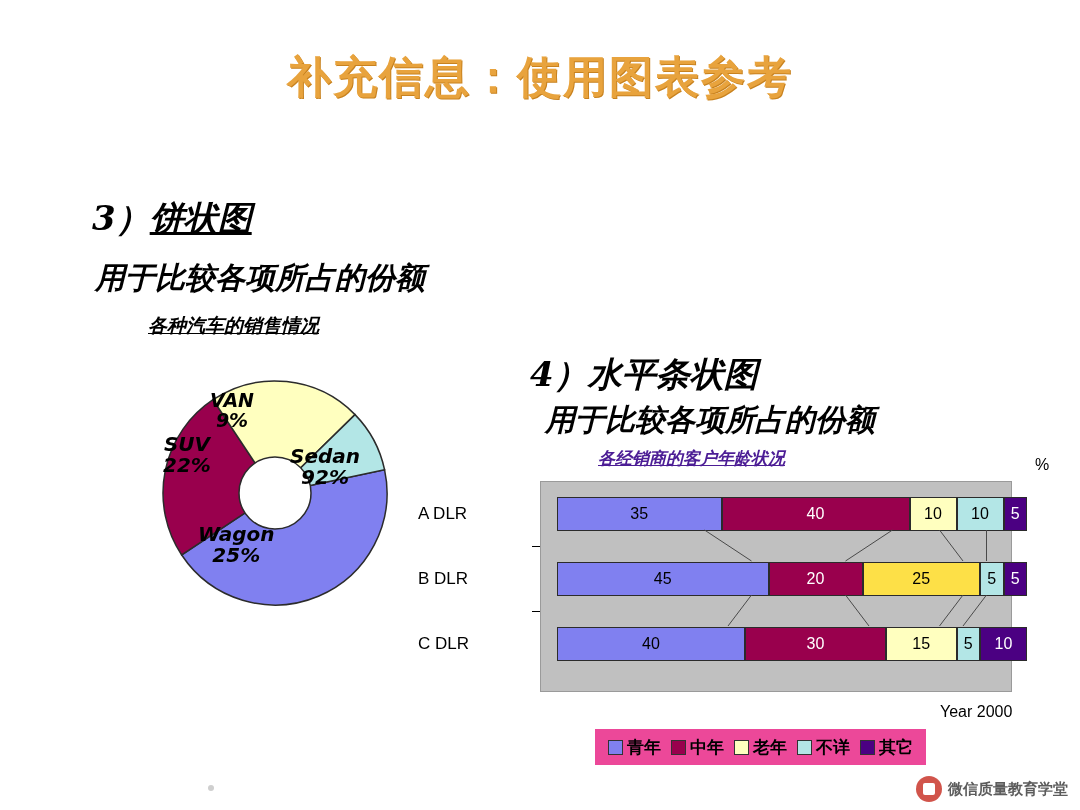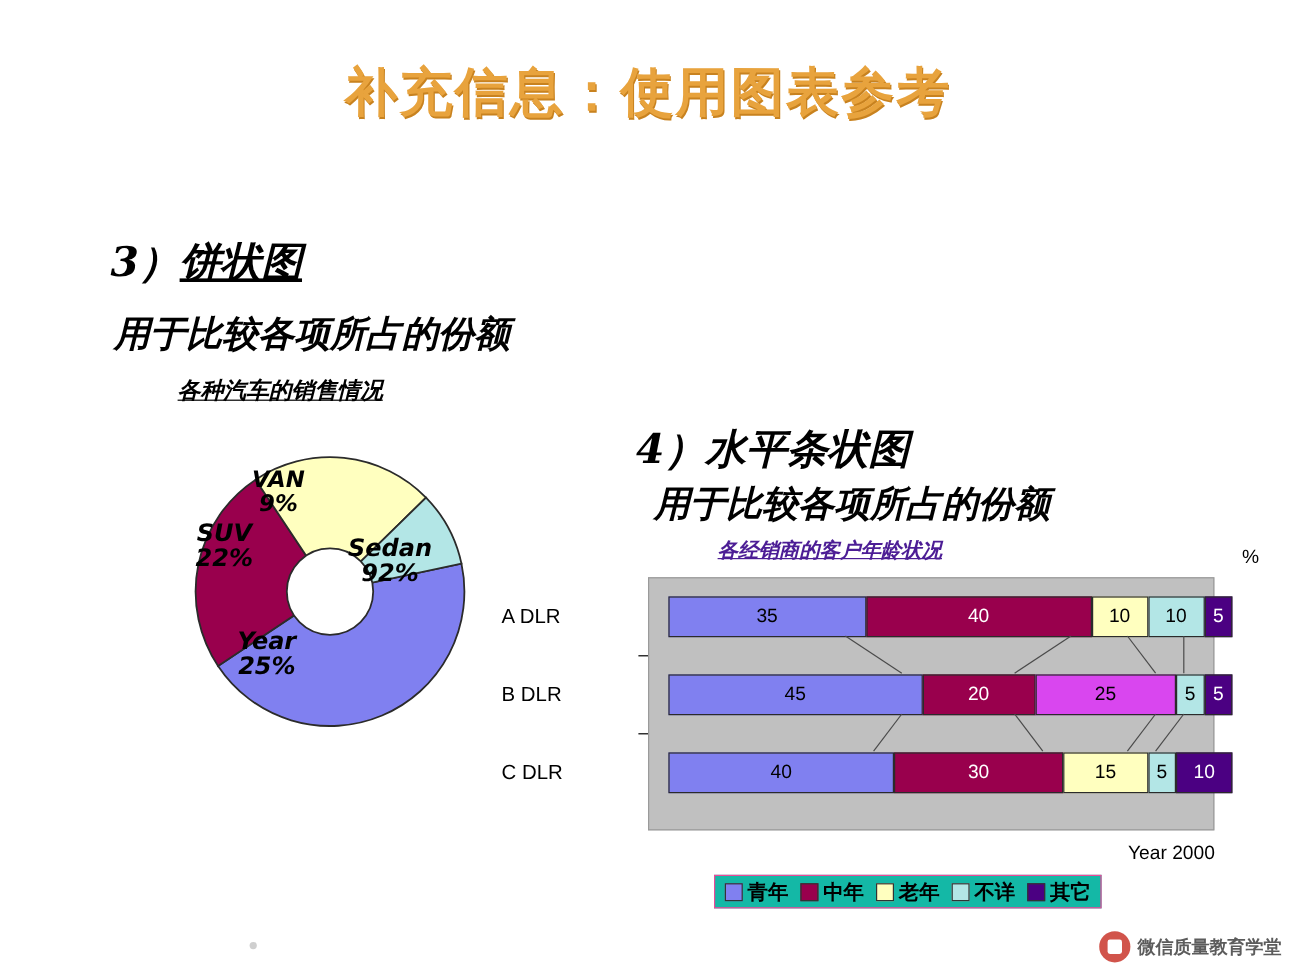--- a/index.html
+++ b/index.html
@@ -130,22 +130,22 @@
   .year-lbl {
     position:absolute; left:940px; top:703px;
     font-family:"Liberation Sans", sans-serif;
     font-size:16px; color:#000;
   }
 
   
   #legend {
     position:absolute; left:595px; top:729px;
     height:26px;
-    background:#14b8a6;
-    border:1px solid #ec4899;
+    background:#ec4899;
+    border:5px solid #ec4899;
     display:flex; align-items:center;
     padding:0 8px;
     gap:10px;
   }
   .lg-item { display:flex; align-items:center; gap:4px; }
   .lg-sw { width:13px; height:13px; border:1px solid #333; display:inline-block; }
   .lg-tx {
     font-family:"DejaVu Sans", sans-serif;
     font-size:17px; font-weight:bold; color:#000;
   }
@@ -200,21 +200,21 @@
           <path d="M 115 115 L 195.02 36.64 A 112 112 0 0 1 224.55 91.71 Z" fill="#b3e6e6" stroke="#2b2b2b" stroke-width="1.5"></path>
         </g>
       <circle cx="115" cy="115" r="36" fill="#ffffff" stroke="#2b2b2b" stroke-width="1.5"></circle>
     </svg>
   </div>
   <div class="pie-lbl" id="lbl-sedan">
     <div>Sedan</div>
     <div>92%</div>
   </div>
   <div class="pie-lbl" id="lbl-wagon">
-    <div>Year</div>
+    <div>Wagon</div>
     <div>25%</div>
   </div>
   <div class="pie-lbl" id="lbl-suv">
     <div>SUV</div>
     <div>22%</div>
   </div>
   <div class="pie-lbl" id="lbl-van">
     <div>VAN</div>
     <div>9%</div>
   </div>
@@ -230,21 +230,21 @@
       <div class="bar-row" style="top: 15px;">
         <div class="bar-seg" style="left: 0px; width: 164.5px; background: rgb(128, 128, 240);">35</div>
         <div class="bar-seg light-txt" style="left: 164.5px; width: 188px; background: rgb(153, 0, 77);">40</div>
         <div class="bar-seg" style="left: 352.5px; width: 47px; background: rgb(255, 255, 191);">10</div>
         <div class="bar-seg" style="left: 399.5px; width: 47px; background: rgb(179, 230, 230);">10</div>
         <div class="bar-seg light-txt" style="left: 446.5px; width: 23.5px; background: rgb(75, 0, 130);">5</div>
       </div>
       <div class="bar-row" style="top: 80px;">
         <div class="bar-seg" style="left: 0px; width: 211.5px; background: rgb(128, 128, 240);">45</div>
         <div class="bar-seg light-txt" style="left: 211.5px; width: 94px; background: rgb(153, 0, 77);">20</div>
-        <div class="bar-seg" style="left: 305.5px; width: 117.5px; background: #d946ef;">25</div>
+        <div class="bar-seg" style="left: 305.5px; width: 117.5px; background: #fde047;">25</div>
         <div class="bar-seg" style="left: 423px; width: 23.5px; background: rgb(179, 230, 230);">5</div>
         <div class="bar-seg light-txt" style="left: 446.5px; width: 23.5px; background: rgb(75, 0, 130);">5</div>
       </div>
       <div class="bar-row" style="top: 145px;">
         <div class="bar-seg" style="left: 0px; width: 188px; background: rgb(128, 128, 240);">40</div>
         <div class="bar-seg light-txt" style="left: 188px; width: 141px; background: rgb(153, 0, 77);">30</div>
         <div class="bar-seg" style="left: 329px; width: 70.5px; background: rgb(255, 255, 191);">15</div>
         <div class="bar-seg" style="left: 399.5px; width: 23.5px; background: rgb(179, 230, 230);">5</div>
         <div class="bar-seg light-txt" style="left: 423px; width: 47px; background: rgb(75, 0, 130);">10</div>
       </div>

